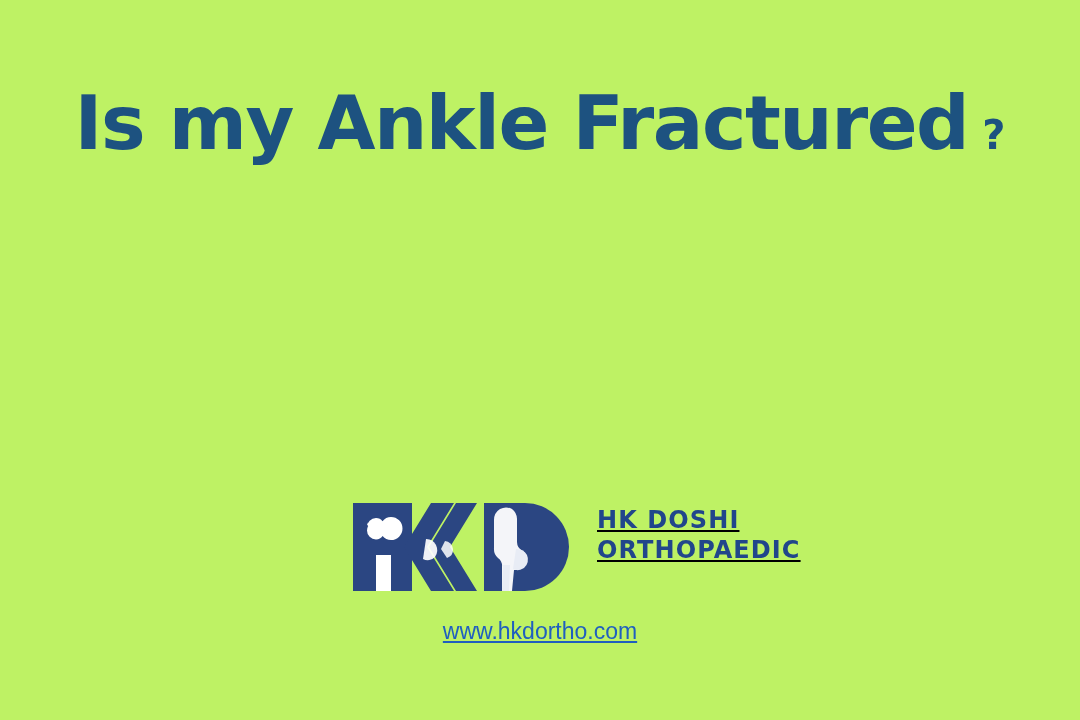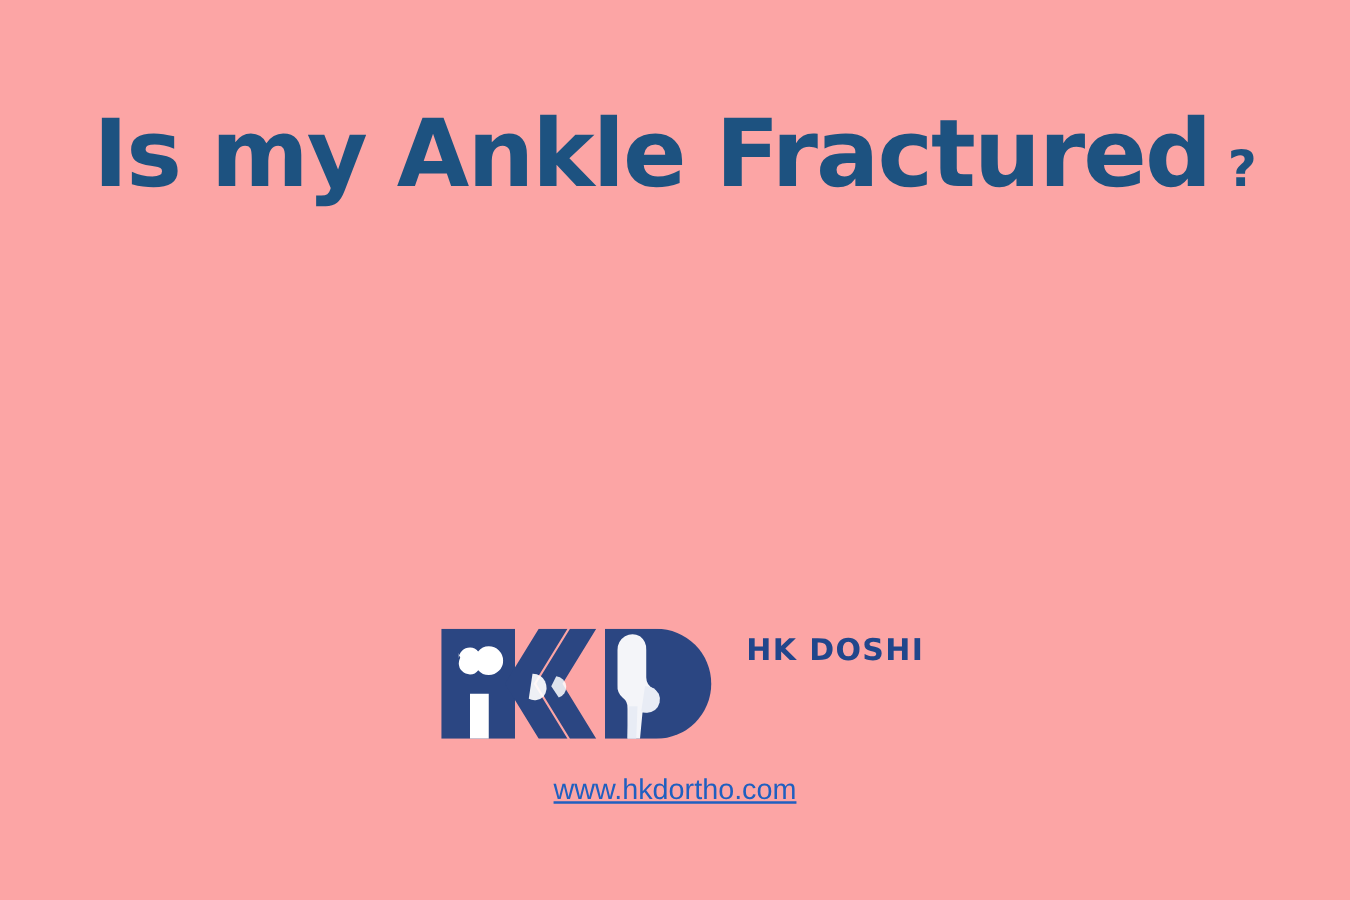--- a/index.html
+++ b/index.html
@@ -8,21 +8,21 @@
     padding: 0;
     background: #ffffff;
   }
   body {
     font-family: "Liberation Sans", sans-serif;
   }
   .slide {
     position: relative;
     width: 1080px;
     height: 720px;
-    background: #fca5a5;
+    background: #bef264;
     overflow: hidden;
   }
 
   
   .title-block {
     position: absolute;
     left: 0;
     top: 86px;
     width: 1080px;
     text-align: center;
@@ -60,20 +60,21 @@
     display: block;
     width: 218px;
     height: 88px;
   }
   .logo-wordmark {
     margin-left: 26px;
     margin-top: 2px;
     display: flex;
     flex-direction: column;
     justify-content: flex-start;
+    text-decoration: underline;
   }
   .logo-line {
     font-family: "DejaVu Sans", sans-serif;
     font-weight: 700;
     font-size: 24px;
     line-height: 30px;
     letter-spacing: 1.1px;
     color: #21468b;
     white-space: nowrap;
   }
@@ -148,20 +149,21 @@
                a10 10 0 0 0-4 -9
                a12 12 0 0 1-4 -10
                l0 -28
                a13 13 0 0 1 6 -11 z" fill="#ffffff" opacity="0.95"></path>
       <path d="M163 46 a12 12 0 0 1 11 6 a11 11 0 0 1-3 13 a11 11 0 0 1-11 1 z" fill="#e8ecf5"></path>
       <path d="M150 62 l7 0 l-1 26 l-7 0 z" fill="#e8ecf5"></path>
     </svg>
 
     <div class="logo-wordmark">
       <span class="logo-line">HK DOSHI</span>
+      <span class="logo-line">ORTHOPAEDIC</span>
     </div>
   </div>
 
   <div class="links-block">
     <a class="link-line" href="#">www.hkdortho.com</a>
   </div>
 
 </div>
 
 </body></html>

